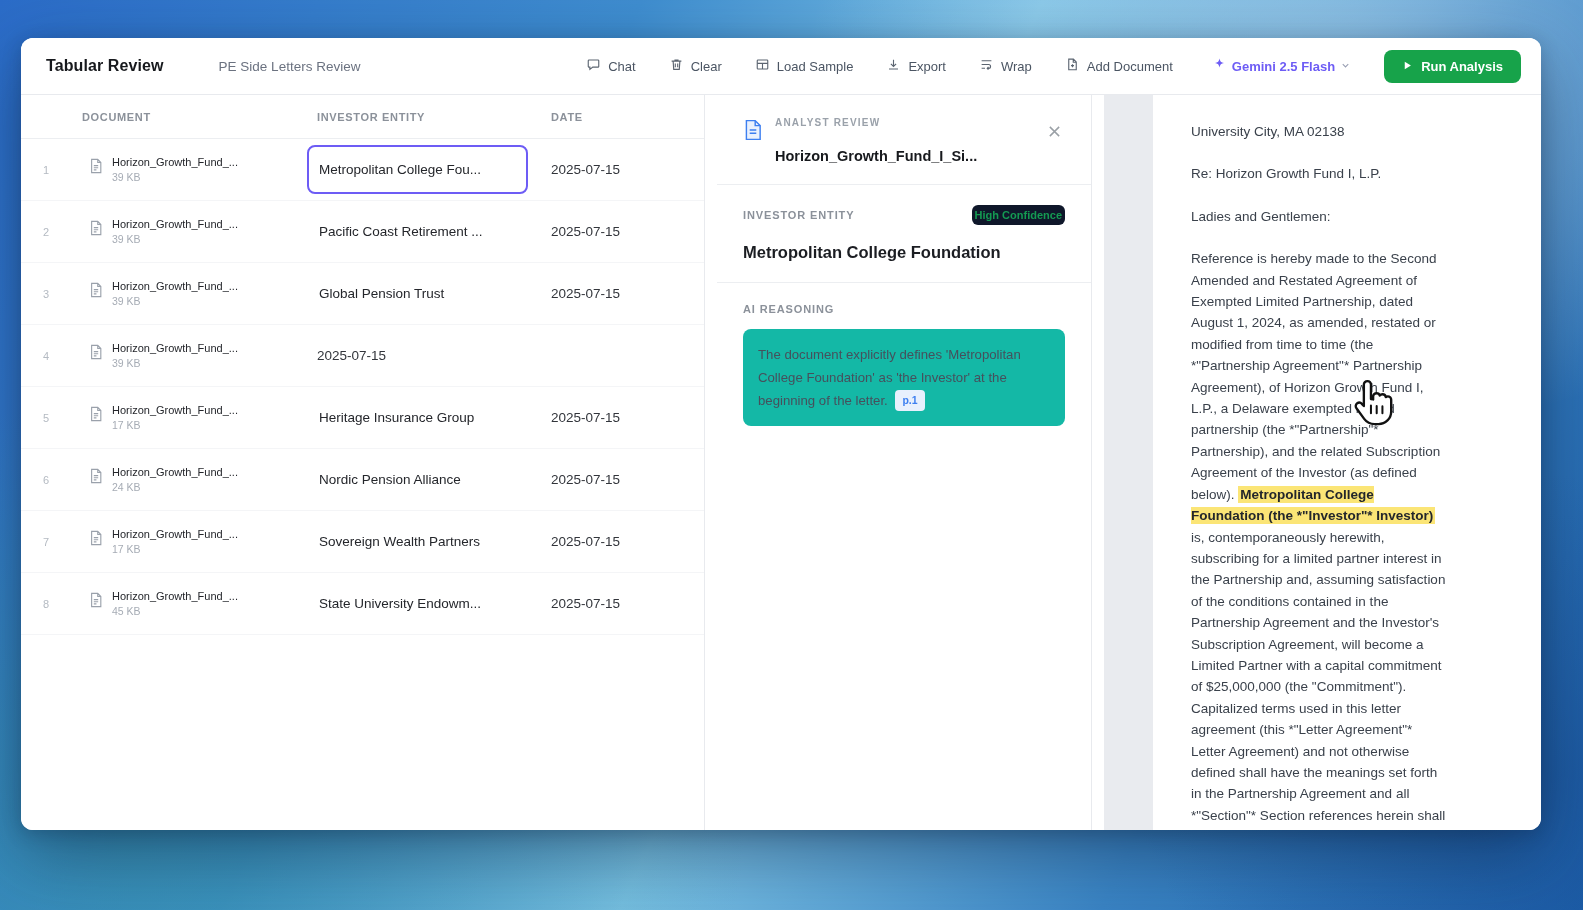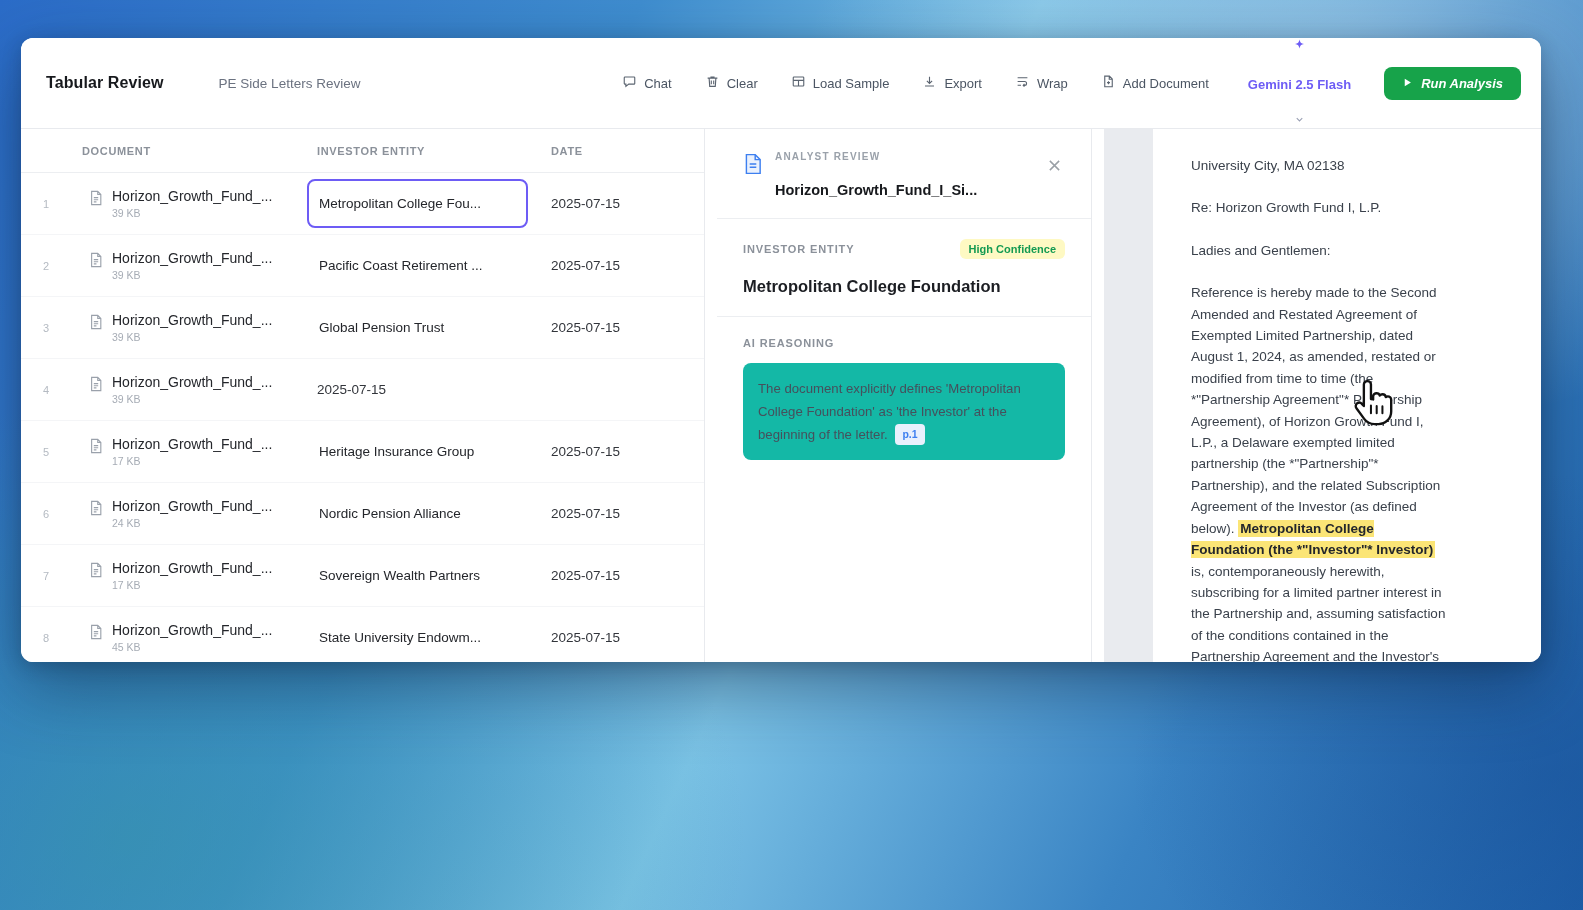--- a/index.html
+++ b/index.html
@@ -8,68 +8,68 @@
     font-family: "Liberation Sans", sans-serif;
     background:
       radial-gradient(900px 600px at 85% 8%, rgba(200,230,248,.55), transparent 60%),
       radial-gradient(1000px 700px at 8% 92%, rgba(52,150,160,.55), transparent 62%),
       radial-gradient(700px 500px at 98% 85%, rgba(25,80,150,.5), transparent 60%),
       linear-gradient(115deg, #2b6cc8 0%, #3f8ed0 32%, #7cc3e6 52%, #3a84c4 76%, #1d5faa 100%);
     position:relative;
   }
 
   .window {
-    position:absolute; left:21px; top:38px; width:1520px; height:624px;
+    position:absolute; left:21px; top:38px; width:1520px; height:792px;
     background:#fff; border-radius:12px; overflow:hidden;
     box-shadow: 0 24px 70px rgba(10,30,60,.45), 0 4px 18px rgba(10,30,60,.25);
     display:flex; flex-direction:column;
   }
 
   
   .hdr { flex:0 0 57px; display:flex; align-items:center; padding:0 20px 0 25px; border-bottom:1px solid #e8eaee; background:#fff; }
   .app-title { font-size:16px; font-weight:700; color:#17191d; letter-spacing:.1px; }
   .hdr-sub { margin-left:55px; font-size:13.5px; color:#6b7280; }
   .toolbar { margin-left:auto; display:flex; align-items:center; gap:33px; }
   .tbtn { display:flex; align-items:center; gap:7px; font-size:13px; color:#4b5563; background:none; border:none; cursor:pointer; font-family:inherit; white-space:nowrap; }
   .tbtn svg { stroke:#5b6470; }
-  .model-btn { display:flex; align-items:center; gap:21px; font-size:13px; font-weight:600; color:var(--accent-purple,#6d5cf5); background:none; border:none; cursor:pointer; font-family:inherit; margin-left:6px; white-space:nowrap;flex-direction:column;}
+  .model-btn { display:flex; align-items:center; gap:5px; font-size:13px; font-weight:600; color:var(--accent-purple,#6d5cf5); background:none; border:none; cursor:pointer; font-family:inherit; margin-left:6px; white-space:nowrap;}
   .model-btn .chev { stroke:#9aa0b4; }
   .run-btn { display:flex; align-items:center; gap:8px; font-size:13px; font-weight:600; color:#fff;
-    background:var(--run-green,#16a34a); border:none; border-radius:8px; padding:9px 18px; cursor:pointer; font-family:inherit; white-space:nowrap;font-style:italic; }
+    background:var(--run-green,#16a34a); border:none; border-radius:8px; padding:9px 18px; cursor:pointer; font-family:inherit; white-space:nowrap; }
 
   
   .content { flex:1; display:flex; min-height:0;gap:12px; }
 
   
   .table-panel { width:684px; flex:0 0 684px; border-right:1px solid #e8eaee; background:#fff; overflow:hidden; }
   .thead, .trow { display:grid; grid-template-columns:46px 235px 234px 1fr; align-items:center; }
   .thead { height:44px; border-bottom:1px solid #eceef1; }
   .th { font-size:11px; font-weight:700; letter-spacing:.06em; color:#8b919a; padding-left:15px; text-transform:uppercase; }
   .trow { height:62px; border-bottom:1px solid #f4f5f7; cursor:pointer; }
   .c-num { font-size:11px; color:#b4bac2; padding-left:22px; }
   .c-doc { display:flex; align-items:flex-start; padding-left:22px; gap:9px; }
   .file-ic { margin-top:2px; line-height:0; }
-  .doc-name { font-size:14px; color:#24262b; }
+  .doc-name { font-size:11px; color:#24262b; }
   .doc-size { font-size:10.5px; color:#a6acb5; margin-top:3px; }
   .c-ent { padding:0 8px 0 5px; }
   .ent-inner { font-size:13.5px; color:#24262b; padding:15px 10px; border:2px solid transparent; border-radius:8px; overflow:hidden; white-space:nowrap; text-overflow:ellipsis; }
   .ent-inner.selected { border-color:var(--accent-purple,#6d5cf5); }
   .c-date { font-size:13.5px; color:#32353b; padding-left:15px; }
 
   
   .analyst { width:375px; flex:0 0 375px; border-right:1px solid #e8eaee; background:#fff; padding:22px 26px; overflow:hidden; }
   .a-head { display:flex; align-items:flex-start; gap:12px; }
   .a-head-txt { flex:1; min-width:0; }
   .eyebrow { font-size:10px; font-weight:700; letter-spacing:.12em; color:#9aa1aa; text-transform:uppercase; }
   .a-title { margin-top:20px; font-size:14.5px; font-weight:700; color:#17191d; white-space:nowrap; overflow:hidden; text-overflow:ellipsis; }
   .close-btn { background:none; border:none; cursor:pointer; line-height:0; padding:4px; margin-top:4px; }
   .a-div { border:none; border-top:1px solid #eceef1; margin:20px -26px; }
   .field-row { display:flex; align-items:center; justify-content:space-between; }
   .field-label { font-size:11px; font-weight:700; letter-spacing:.08em; color:#8b919a; text-transform:uppercase; }
-  .conf-badge { font-size:11px; font-weight:700; color:var(--confidence-green,#16a34a); background:#fef9c3; padding:4px 9px; border-radius:6px; }
+  .conf-badge { font-size:11px; font-weight:700; color:var(--confidence-green,#16a34a); background:#0f172a; padding:4px 3px; border-radius:6px; }
   .field-value { margin-top:18px; font-size:16.5px; font-weight:600; color:#1b1d22; }
   .reason-label { margin-top:6px; }
   .reason-box { margin-top:14px; background:#14b8a6; border-radius:8px; padding:14px 15px; font-size:13.2px; line-height:1.75; color:#46505c; }
   .page-badge { display:inline-block; background:#e8f0fd; color:var(--page-badge-blue,#3d7ff0); font-size:10.5px; font-weight:700; border-radius:4px; padding:1px 7px; margin-left:4px; cursor:pointer; vertical-align:1px; }
 
   
   .doc-viewer { flex:1; display:flex; min-width:0; background:#fff; position:relative; }
   .doc-gutter { width:49px; flex:0 0 49px; background:#e9ebef; }
   .doc-page { flex:1; padding:26px 92px 0 38px; overflow:hidden; font-size:13.5px; line-height:21.4px; color:#3a414b; }
   .doc-page p { margin-bottom:21px; }

